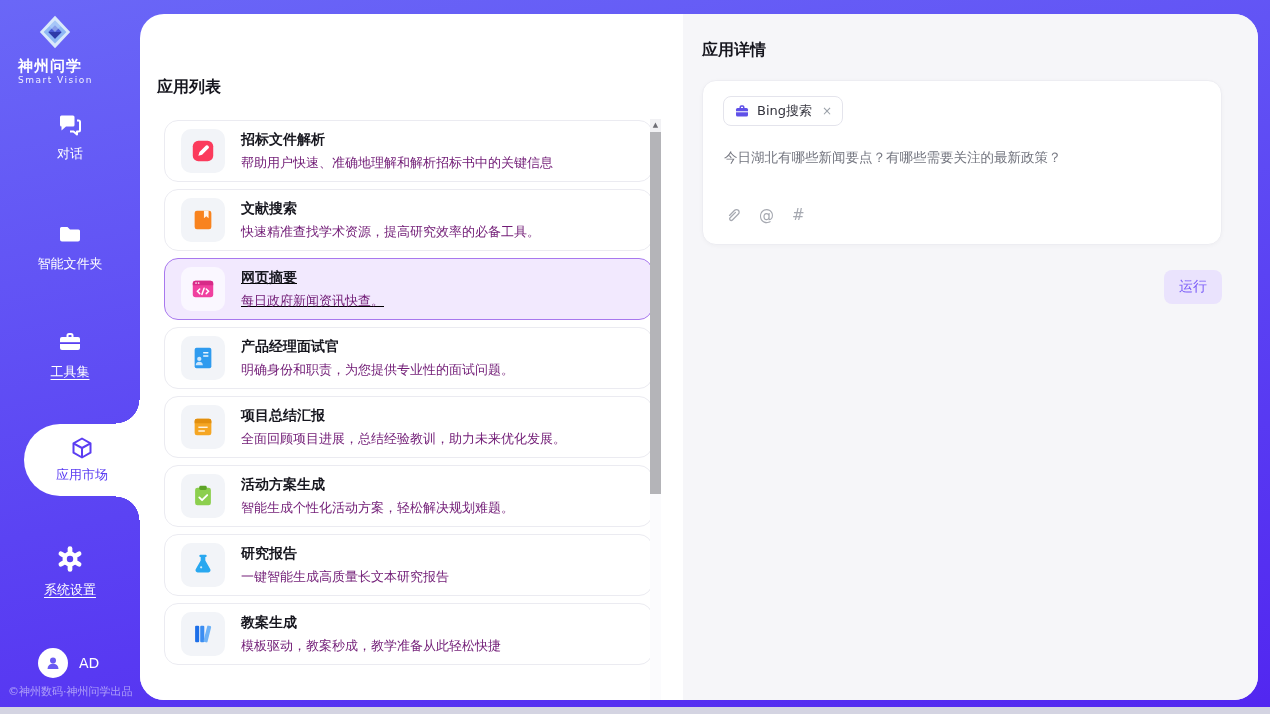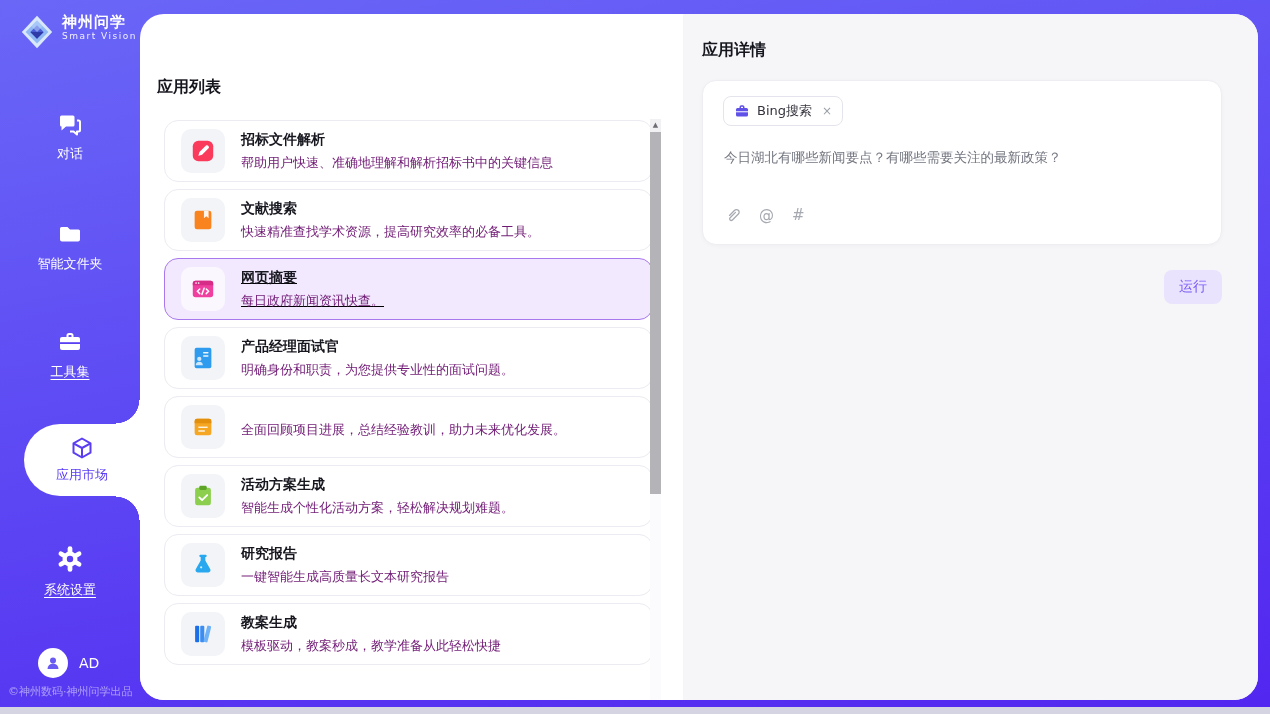--- a/index.html
+++ b/index.html
@@ -6,21 +6,21 @@
   html,body { width:1270px; height:714px; overflow:hidden; }
   body {
     position:relative;
     font-family:"DejaVu Sans","Liberation Sans",sans-serif;
     background:linear-gradient(168deg,#6a67f7 0%,#5b43f3 55%,#5226f0 100%);
   }
   .bottom-strip { position:absolute; left:0; right:0; bottom:0; height:7px; background:#d4d4e2; }
 
   
   .sidebar { position:absolute; left:0; top:0; width:140px; height:714px; color:#fff; }
-  .logo { position:absolute; left:18px; top:13px; display:flex; align-items:flex-start; gap:6px; }
+  .logo { position:absolute; left:18px; top:13px; display:flex; align-items:center; gap:6px;flex-direction:column; }
   .logo-name { font-size:15px; font-weight:bold; letter-spacing:1px; line-height:1.2; }
   .logo-sub { font-size:9px; letter-spacing:1.5px; color:rgba(255,255,255,.9); }
   .nav-item { position:absolute; left:0; width:140px; text-align:center; cursor:pointer; }
   .nav-item svg { display:block; margin:0 auto; }
   .nav-label { display:inline-block; margin-top:7px; font-size:13px; }
   .nav-label.underlined { text-decoration:underline; text-underline-offset:3px; }
   .nav-chat { top:110px; } .nav-folder { top:220px; } .nav-tools { top:328px; } .nav-settings { top:544px; }
 
   .market-bubble { position:absolute; left:24px; top:424px; width:116px; height:72px;
     background:#fff; border-radius:36px 0 0 36px; text-align:center; cursor:pointer; }
@@ -232,20 +232,21 @@
       <div class="app-card">
         <span class="icon-box">
           <svg width="26" height="26" viewBox="0 0 28 28">
             <rect x="5" y="5" width="18" height="18" rx="2.5" fill="#f5a623"></rect>
             <path d="M5 7.5A2.5 2.5 0 017.5 5h13A2.5 2.5 0 0123 7.5V10H5z" fill="#e28f0e"></path>
             <rect x="9" y="13.5" width="10" height="1.6" fill="#fff" opacity=".85"></rect>
             <rect x="9" y="17.5" width="7" height="1.6" fill="#fff" opacity=".85"></rect>
           </svg>
         </span>
         <div>
+          <div class="card-name">项目总结汇报</div>
           <div class="card-desc">全面回顾项目进展，总结经验教训，助力未来优化发展。</div>
         </div>
       </div>
 
       <div class="app-card">
         <span class="icon-box">
           <svg width="26" height="26" viewBox="0 0 28 28">
             <rect x="5.5" y="5" width="17" height="19" rx="2.5" fill="#8ccf4e"></rect>
             <rect x="10" y="3" width="8" height="4.5" rx="1.5" fill="#5da327"></rect>
             <path d="M10 15.5l3 3 5.5-5.5" stroke="#fff" stroke-width="2" fill="none" stroke-linecap="round" stroke-linejoin="round"></path>

